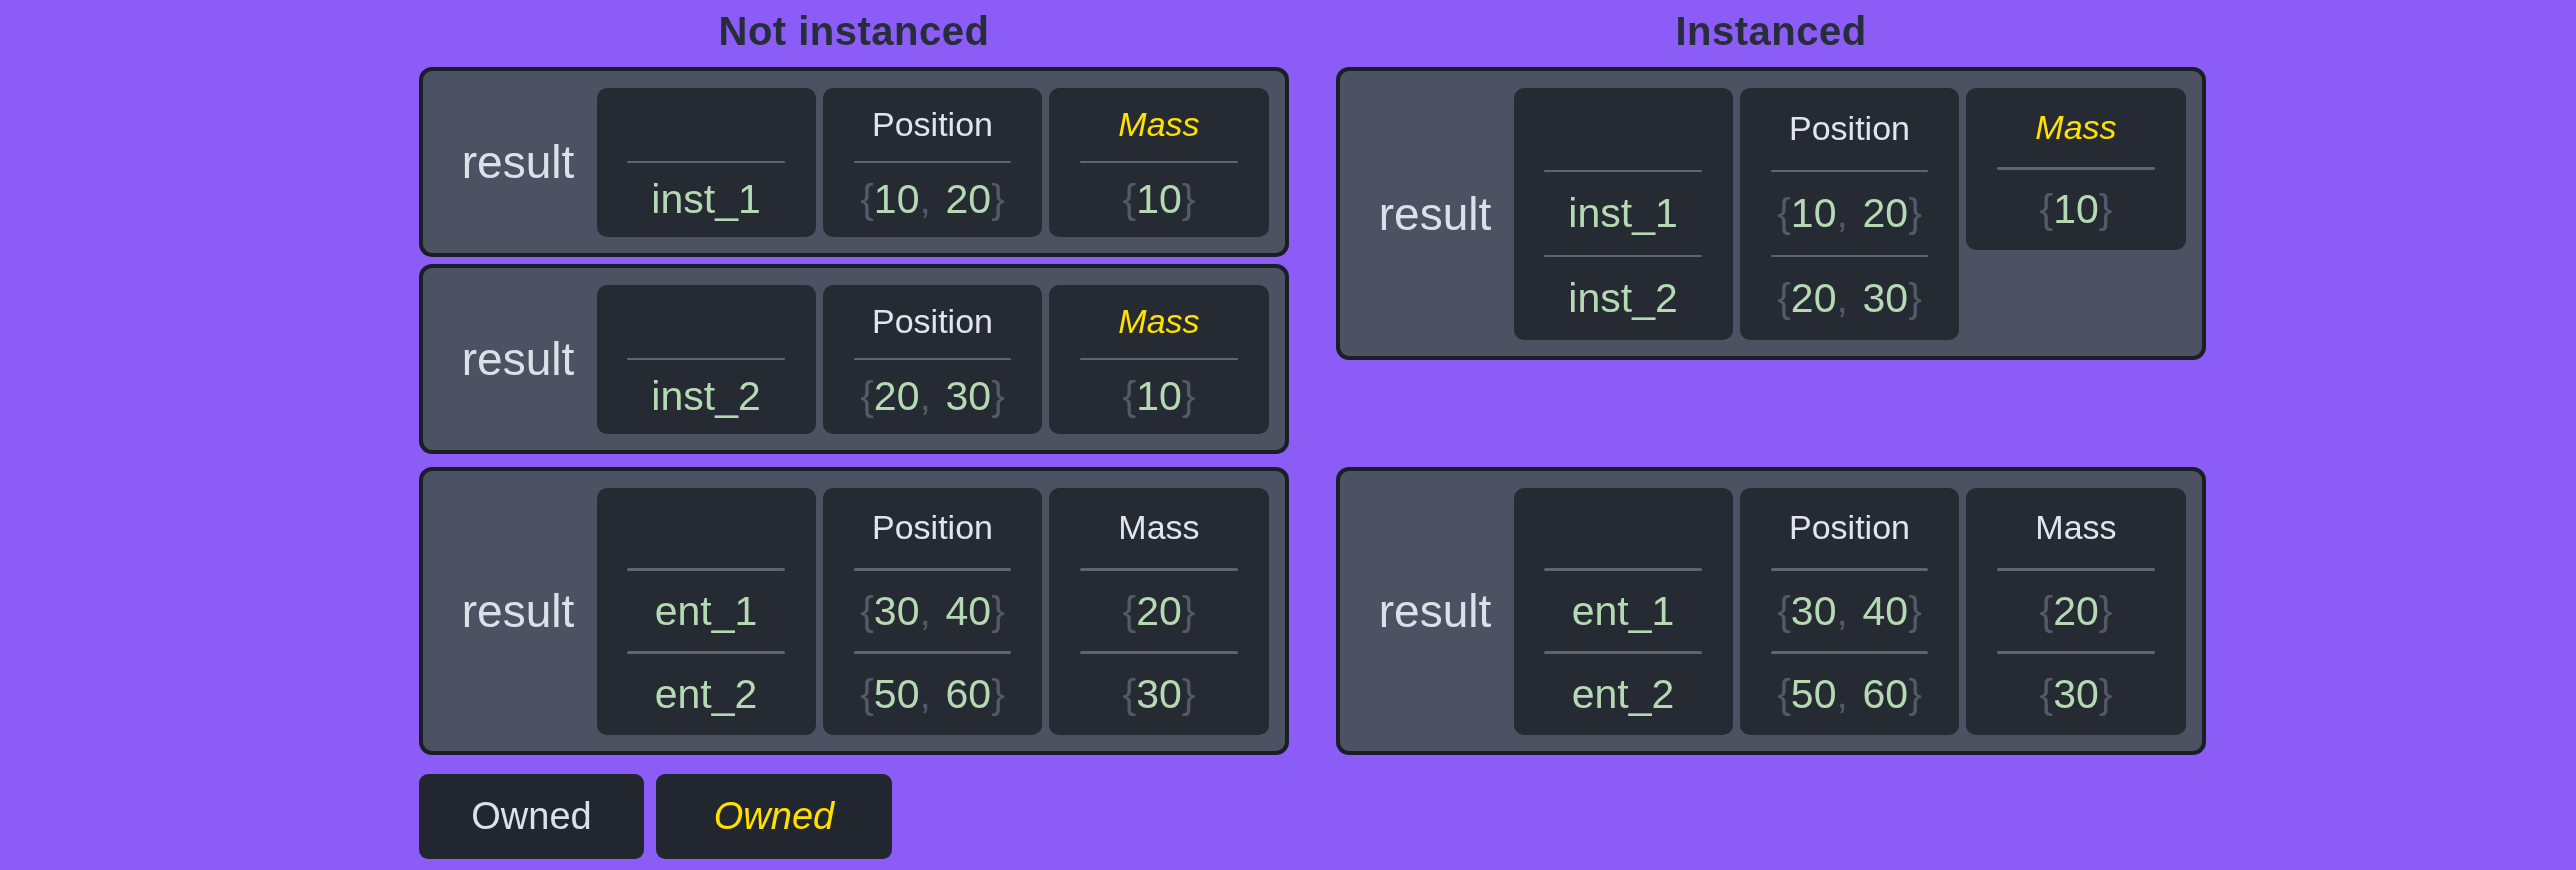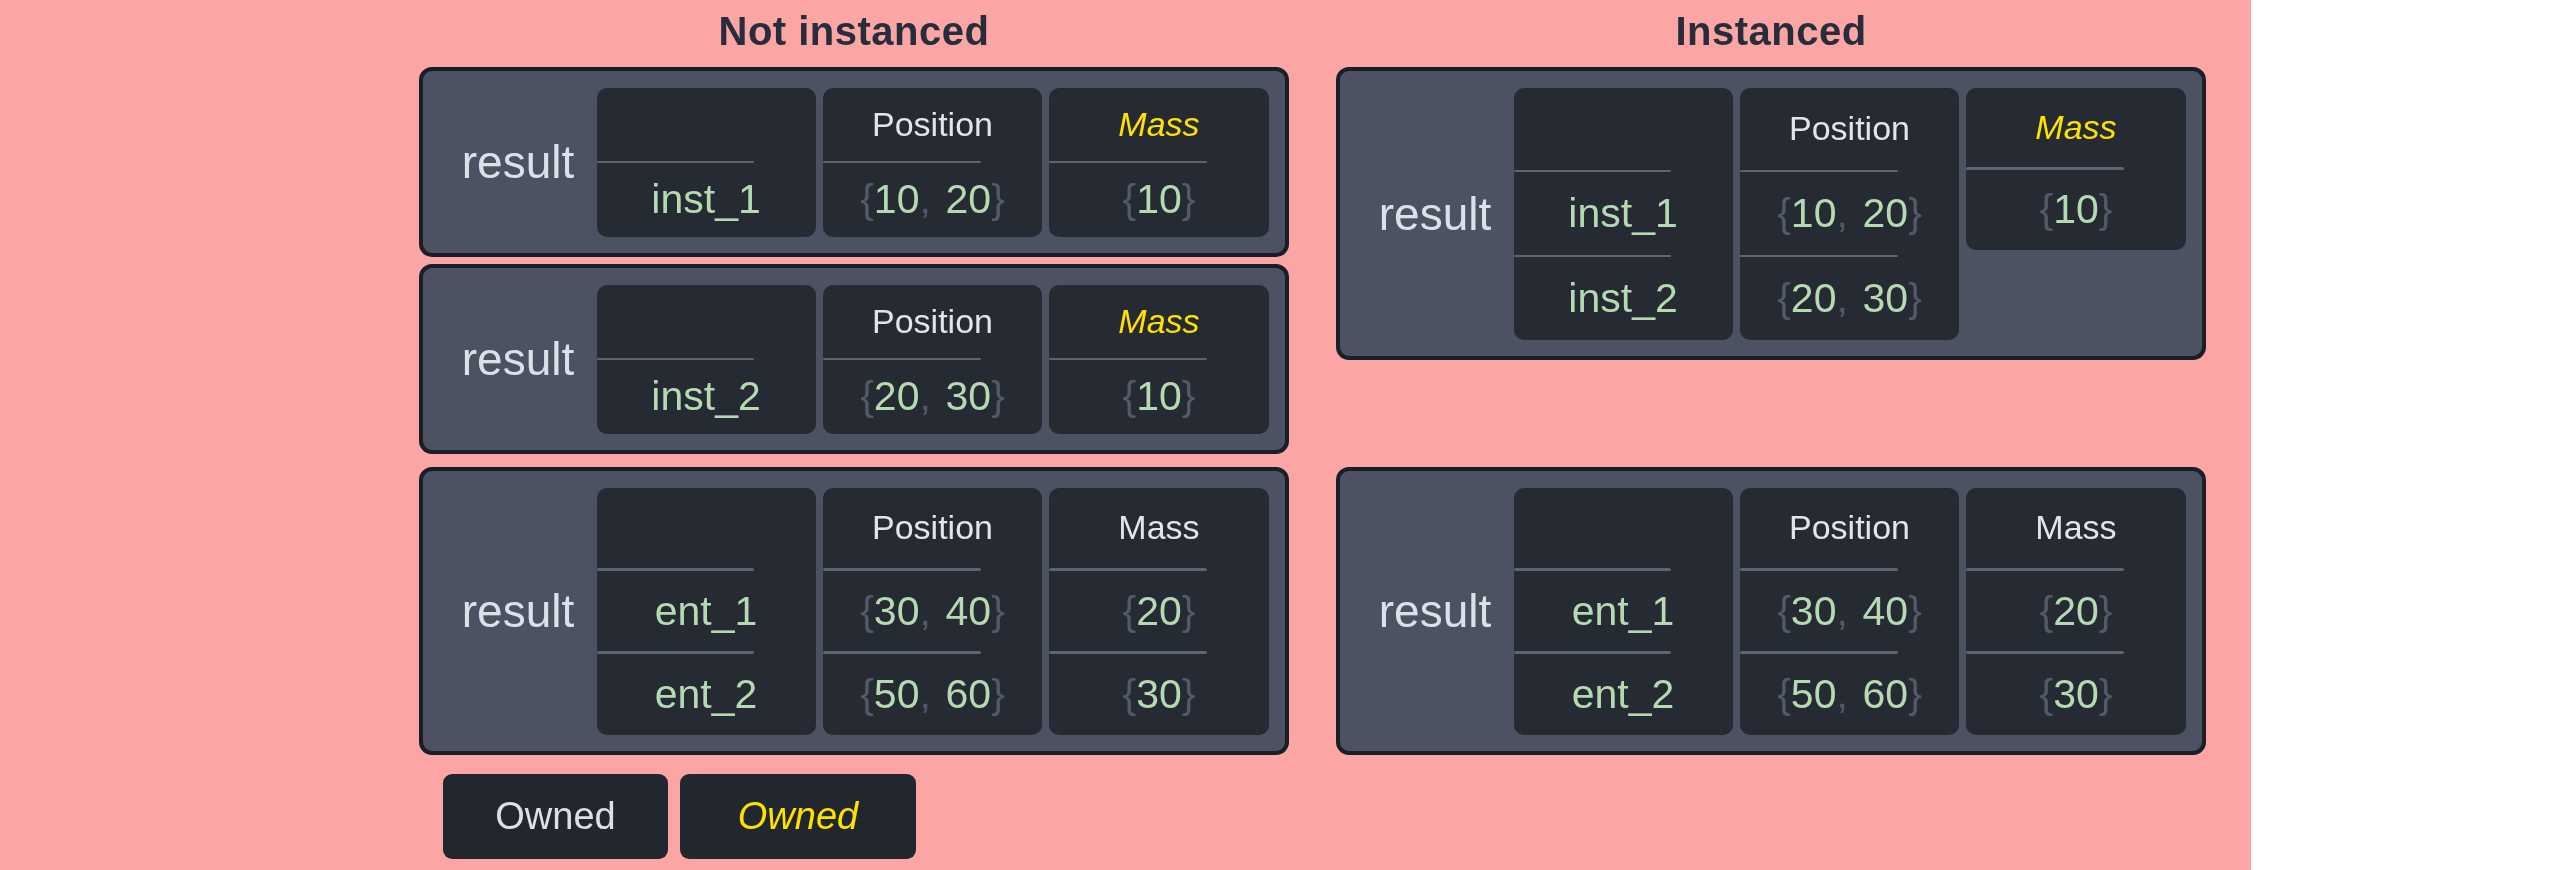--- a/index.html
+++ b/index.html
@@ -1,20 +1,20 @@
 <!DOCTYPE html>
 <html style="font-size:14.7px"><head>
 <meta charset="utf-8">
 <style>
   html, body { margin: 0; padding: 0; background: #ffffff; }
   .canvas {
     position: relative;
-    width: 2251px;
+    width: 2576px;
     height: 870px;
-    background: #fca5a5;
+    background: #8b5cf6;
     overflow: hidden;
     font-family: "Liberation Sans", "DejaVu Sans", sans-serif;
     text-decoration: underline;
   }
   .column { position: absolute; top: 0; width: 870px; height: 870px; }
   .col-left  { left: 419px; }
   .col-right { left: 1336px; }
 
   .title {
     position: absolute;
@@ -60,20 +60,21 @@
     display: flex;
     gap: 7.3px;
     align-items: stretch;
   }
   .card {
     flex: 1;
     background: #252a33;
     border-radius: 10px;
     display: flex;
     flex-direction: column;
+    align-items: center;
     min-width: 0;
   }
   .card.short {
     align-self: flex-start;
     height: 162px;
     width: 100%;
   }
   .hdr {
     flex: 1;
     display: flex;
@@ -101,21 +102,20 @@
   .vg { color: #b5dab3; }
   .pb { color: #525a68; }
   .pb.comma { margin-right: 14.7px; }
 
   .legend {
     position: absolute;
     top: 774px;
     left: 0;
     display: flex;
     gap: 12px;
-    margin-left: 24px;
   }
   .lg-btn {
     height: 85px;
     box-sizing: border-box;
     background: #22262e;
     border-radius: 9.2px;
     display: flex;
     align-items: center;
     justify-content: center;
     font-size: 38px;

